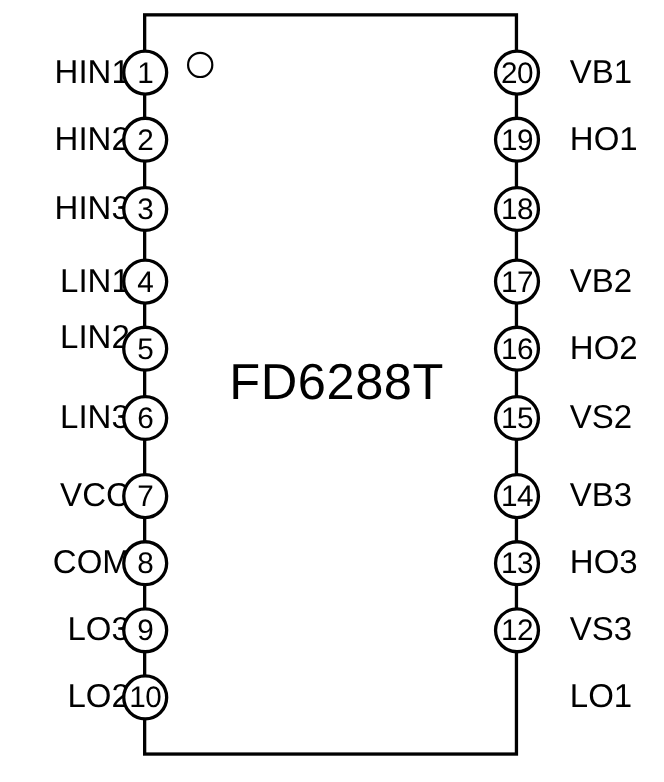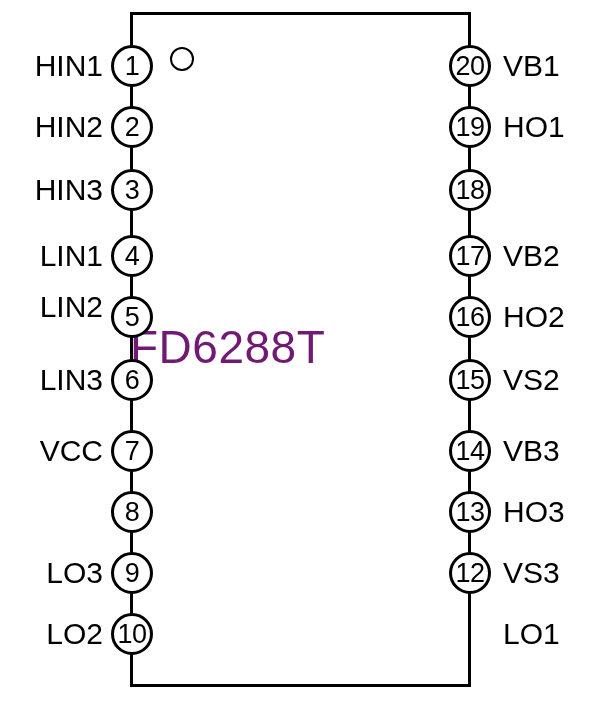--- a/index.html
+++ b/index.html
@@ -38,22 +38,23 @@
     background: #ffffff;
   }
   .chip-title {
     position: absolute;
     left: 130px;
     top: 320px;
     width: 352px;
     height: 54px;
     font-size: 46px;
     line-height: 54px;
+    text-align: center;
     letter-spacing: 0.5px;
-    color: #701a75;
+    color: #000000;
     white-space: nowrap;
   }
   .pin-circle {
     position: absolute;
     width: 42px;
     height: 42px;
     border: 3px solid #000000;
     border-radius: 50%;
     box-sizing: border-box;
     background: #ffffff;
@@ -70,20 +71,21 @@
     color: #000000;
   }
   .pin-label {
     position: absolute;
     height: 40px;
     display: flex;
     align-items: center;
     font-size: 30px;
     color: #000000;
     white-space: nowrap;
+    margin-left: 15px;
   }
   .pin-label.left {
     left: 0;
     width: 103px;
     justify-content: flex-end;
   }
   .pin-label.right {
     left: 503px;
     width: 101px;
     justify-content: flex-start;
@@ -126,20 +128,21 @@
   <div class="pin-label left" style="top:360px">LIN3</div>
   <div class="pin-circle left" style="top:359px">
       <span class="pin-number">6</span>
     </div>
 
   <div class="pin-label left" style="top:431px">VCC</div>
   <div class="pin-circle left" style="top:430px">
       <span class="pin-number">7</span>
     </div>
 
+  <div class="pin-label left" style="top:492px">COM</div>
   <div class="pin-circle left" style="top:491px">
       <span class="pin-number">8</span>
     </div>
 
   <div class="pin-label left" style="top:553px">LO3</div>
   <div class="pin-circle left" style="top:552px">
       <span class="pin-number">9</span>
     </div>
 
   <div class="pin-label left" style="top:614px">LO2</div>

